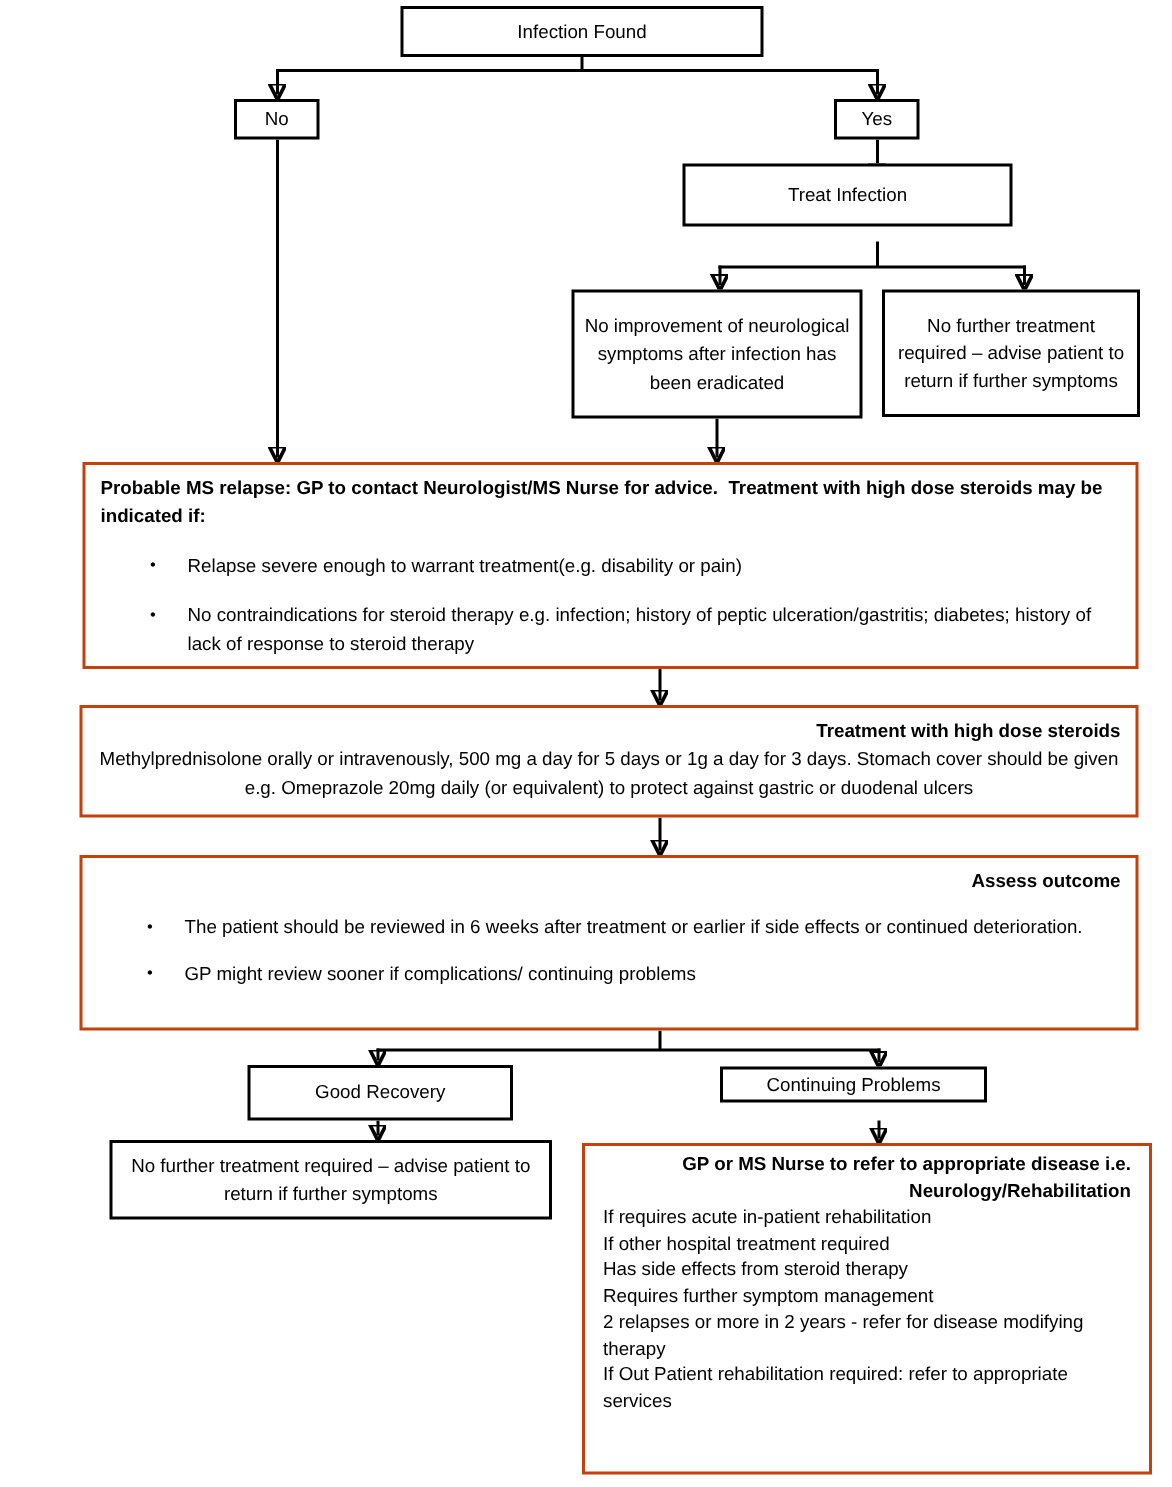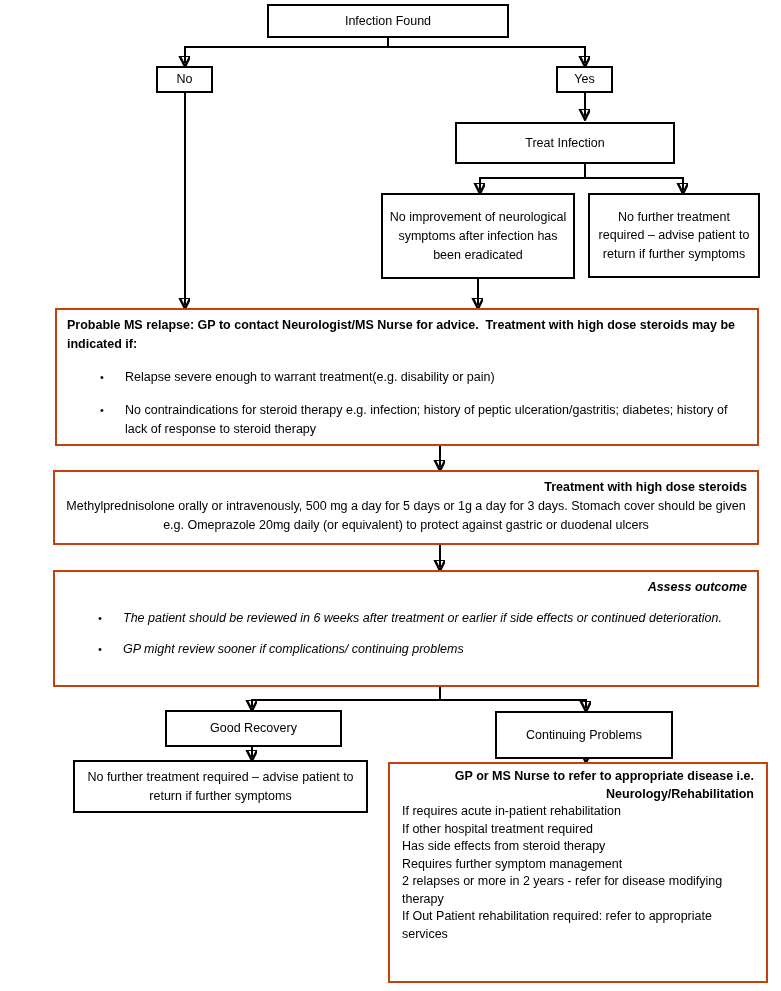--- a/index.html
+++ b/index.html
@@ -56,28 +56,28 @@
     flex: none;
     width: 25px;
     font-size: 11px;
   }
   .bullet-text { flex: 1; padding-right: 4px; }
   .center-text { text-align: center; }
   
   #n-infection    { left: 267px; top: 4px;   width: 242px; height: 34px; }
   #n-no           { left: 156px; top: 66px;  width: 57px;  height: 27px; text-align: right; }
   #n-yes          { left: 556px; top: 66px;  width: 57px;  height: 27px; }
-  #n-treat        { left: 455px; top: 122px; width: 220px; height: 42px; }
+  #n-treat        { left: 455px; top: 109px; width: 220px; height: 42px; }
   #n-noimprove    { left: 381px; top: 193px; width: 194px; height: 86px; }
   #n-advise-top   { left: 588px; top: 193px; width: 172px; height: 85px; line-height: 18.5px; }
   #b-probable     { left: 55px;  top: 308px; width: 704px; height: 138px; }
   #b-treatment    { left: 53px;  top: 470px; width: 706px; height: 75px; }
-  #b-assess       { left: 53px;  top: 570px; width: 706px; height: 117px; font-style: italic; }
+  #b-assess       { left: 53px;  top: 570px; width: 706px; height: 117px; }
   #n-goodrec      { left: 165px; top: 710px; width: 177px; height: 37px; }
-  #n-contprob     { left: 495px; top: 711px; width: 178px; height: 48px; }
+  #n-contprob     { left: 480px; top: 711px; width: 178px; height: 24px; }
   #n-advise-bot   { left: 73px;  top: 760px; width: 295px; height: 53px; line-height: 18.5px; }
   #b-refer        { left: 388px; top: 762px; width: 380px; height: 221px; line-height: 17.5px; padding: 4px 12px; }
 </style>
 </head>
 <body>
 
 <div class="canvas">
 
   <svg class="connectors" viewBox="0 0 781 991" aria-hidden="true">
     <defs>

